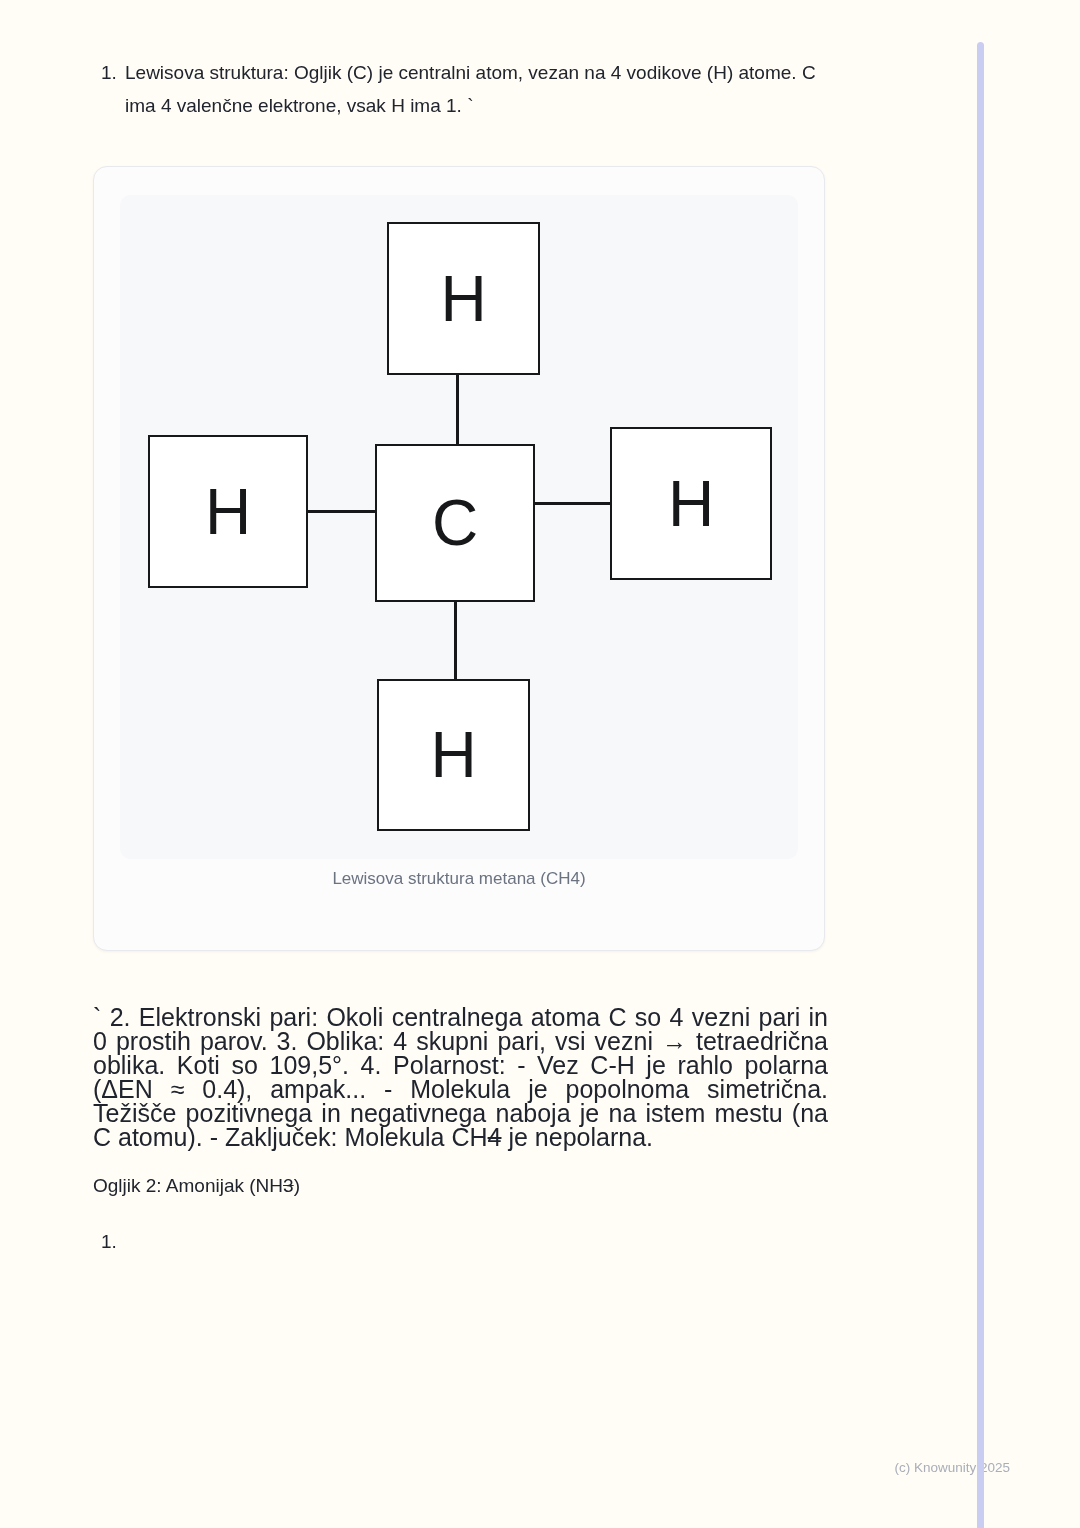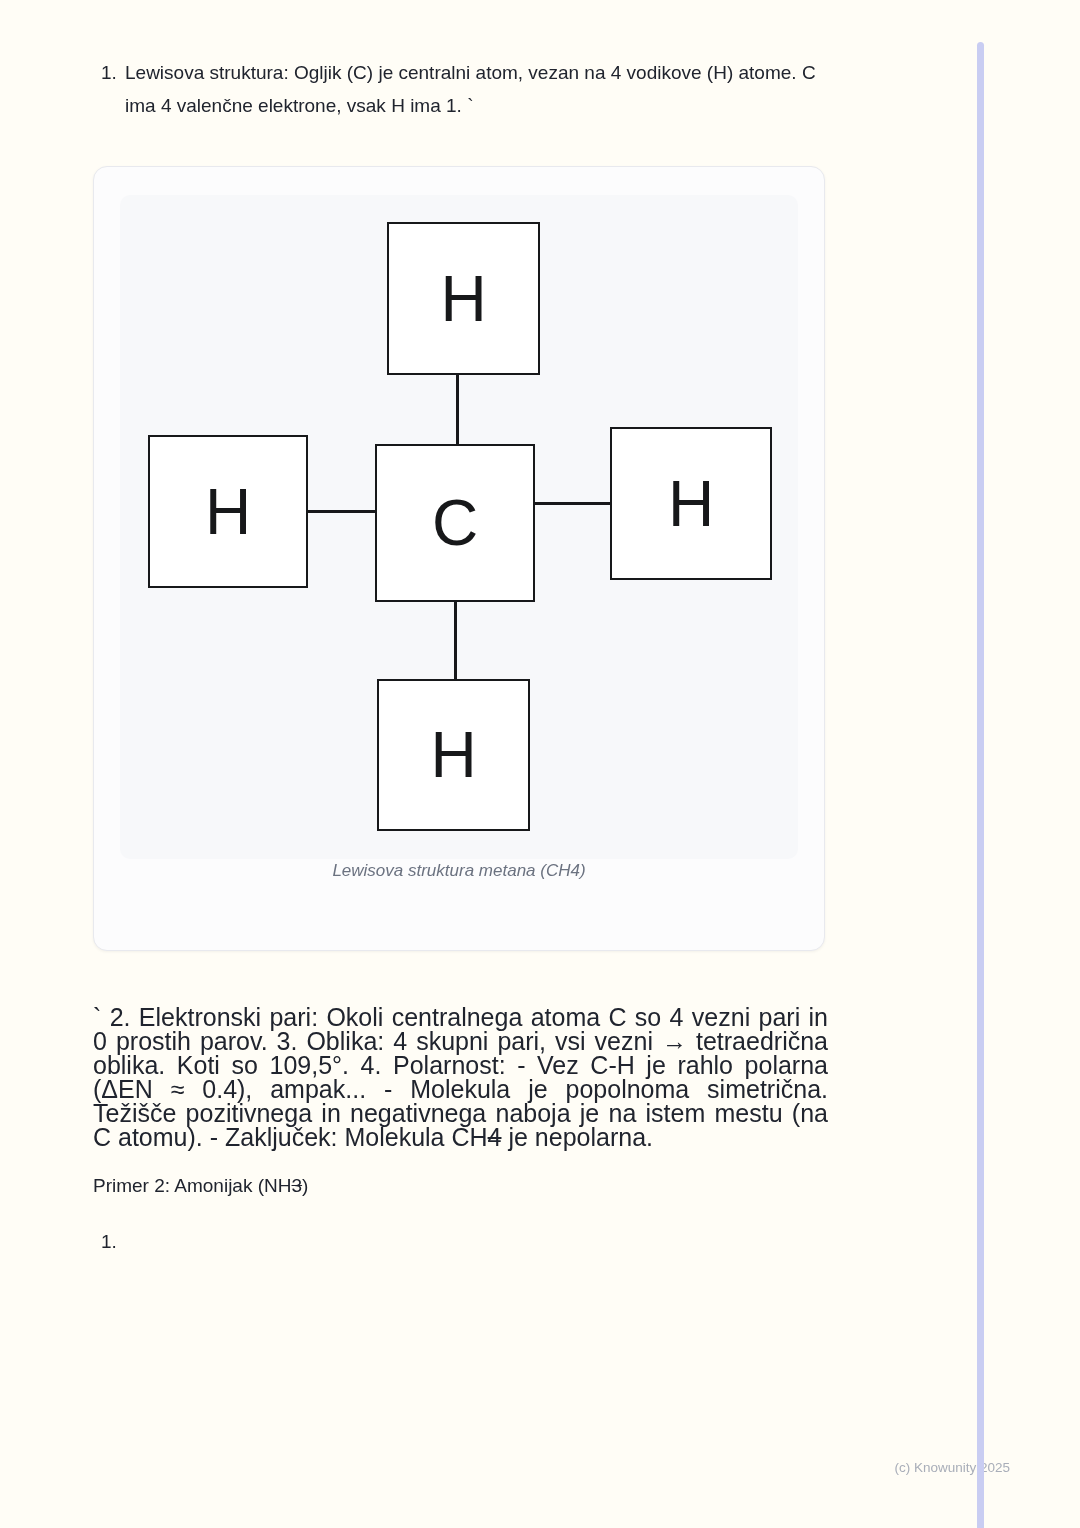--- a/index.html
+++ b/index.html
@@ -63,23 +63,22 @@
   .box-right  { left: 490px; top: 232px; width: 162px; height: 153px; }
   .box-bottom { left: 257px; top: 484px; width: 153px; height: 152px; }
 
   .bond { position: absolute; background: #17181a; }
   .bond-top    { left: 336px; top: 180px; width: 3px;  height: 69px; }
   .bond-bottom { left: 334px; top: 407px; width: 3px;  height: 77px; }
   .bond-left   { left: 188px; top: 315px; width: 67px; height: 3px; }
   .bond-right  { left: 415px; top: 307px; width: 75px; height: 3px; }
 
   .fig-caption {
-    margin-top: 2px;
+    margin-top: 10px;
     text-align: center;
-    font-style: italic;
     font-size: 17px;
     color: #6b7280;
   }
 
   .para {
     margin: 54px 0 0 0;
     font-size: 25px;
     line-height: 24px;
     text-align: justify;
   }
@@ -131,21 +130,21 @@
       <div class="bond bond-top"></div>
       <div class="bond bond-left"></div>
       <div class="bond bond-right"></div>
       <div class="bond bond-bottom"></div>
     </div>
     <figcaption class="fig-caption">Lewisova struktura metana (CH4)</figcaption>
   </figure>
 
   <p class="para"><span>` 2. </span><span class="b">Elektronski pari</span><span>: Okoli centralnega atoma C so </span><span class="b">4 vezni pari</span><span> in </span><span class="b">0 prostih parov</span><span>. 3. </span><span class="b">Oblika</span><span>: 4 skupni pari, vsi vezni → </span><span class="b">tetraedrična</span><span> oblika. Koti so 109,5°. 4. </span><span class="b">Polarnost</span><span>: - Vez C-H je rahlo polarna (ΔEN ≈ 0.4), ampak... - Molekula je </span><span class="b">popolnoma simetrična</span><span>. Težišče pozitivnega in negativnega naboja je na istem mestu (na C atomu). - </span><span class="b">Zaključek</span><span>: Molekula CH</span><span class="strike">4</span><span> je </span><span class="b">nepolarna</span><span>.</span></p>
 
-  <h3 class="heading"><span class="b">Primer 2: Amonijak (NH</span><span class="b strike">3</span><span class="b">)</span></h3>
+  <h3 class="heading"><span class="b">Ogljik 2: Amonijak (NH</span><span class="b strike">3</span><span class="b">)</span></h3>
 
   <div class="list-item list-item-2">
     <span class="list-num">1.</span>
   </div>
 
 </div>
 
 <div class="footer">(c) Knowunity 2025</div>
 
 <div class="scrollbar"></div>

